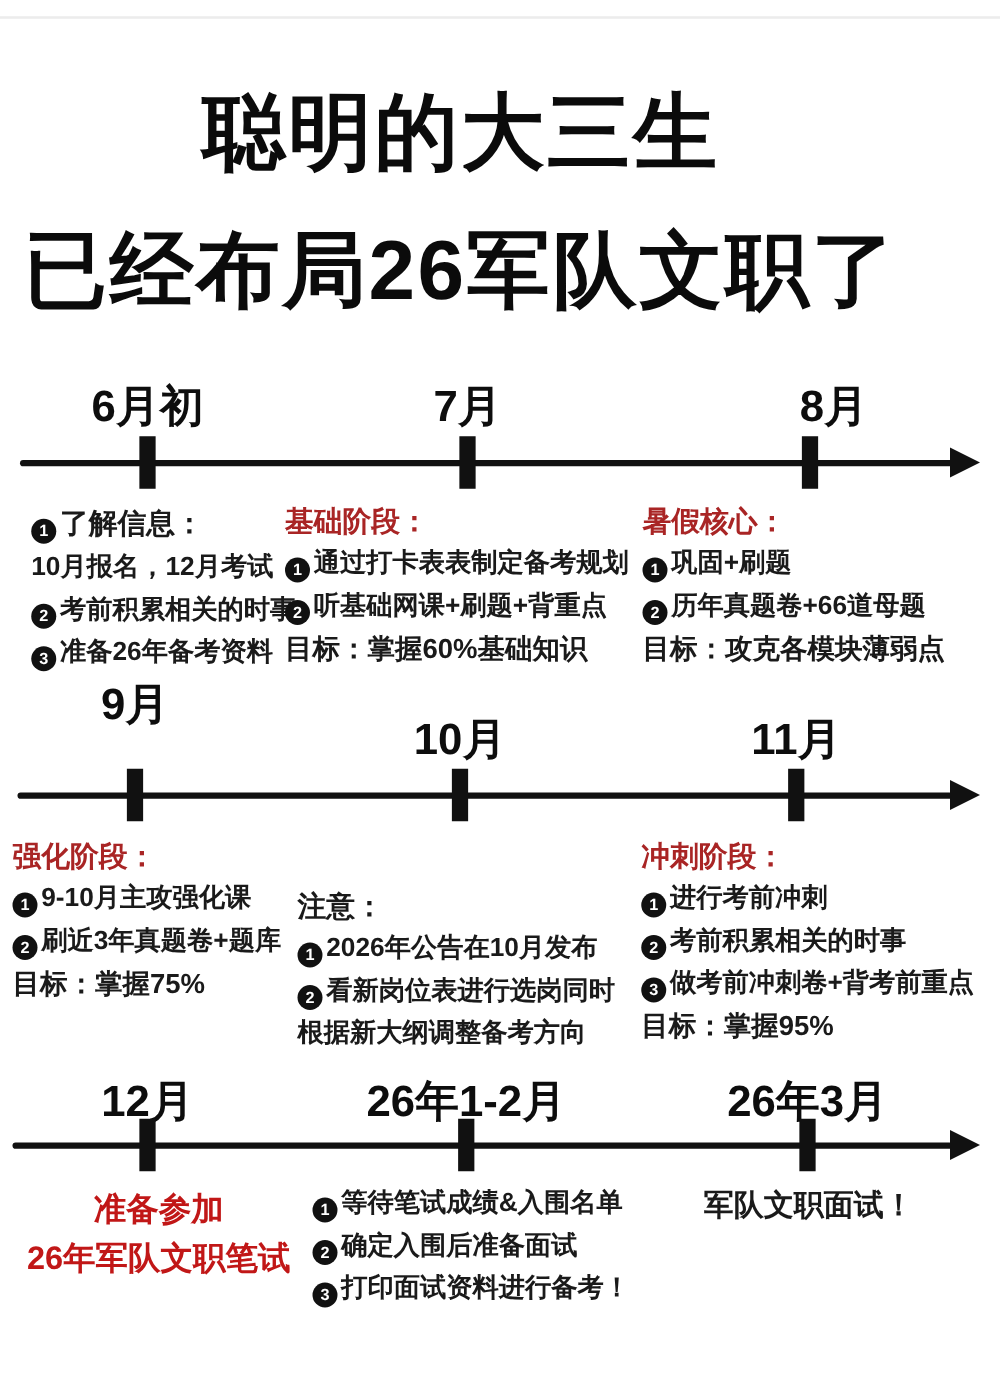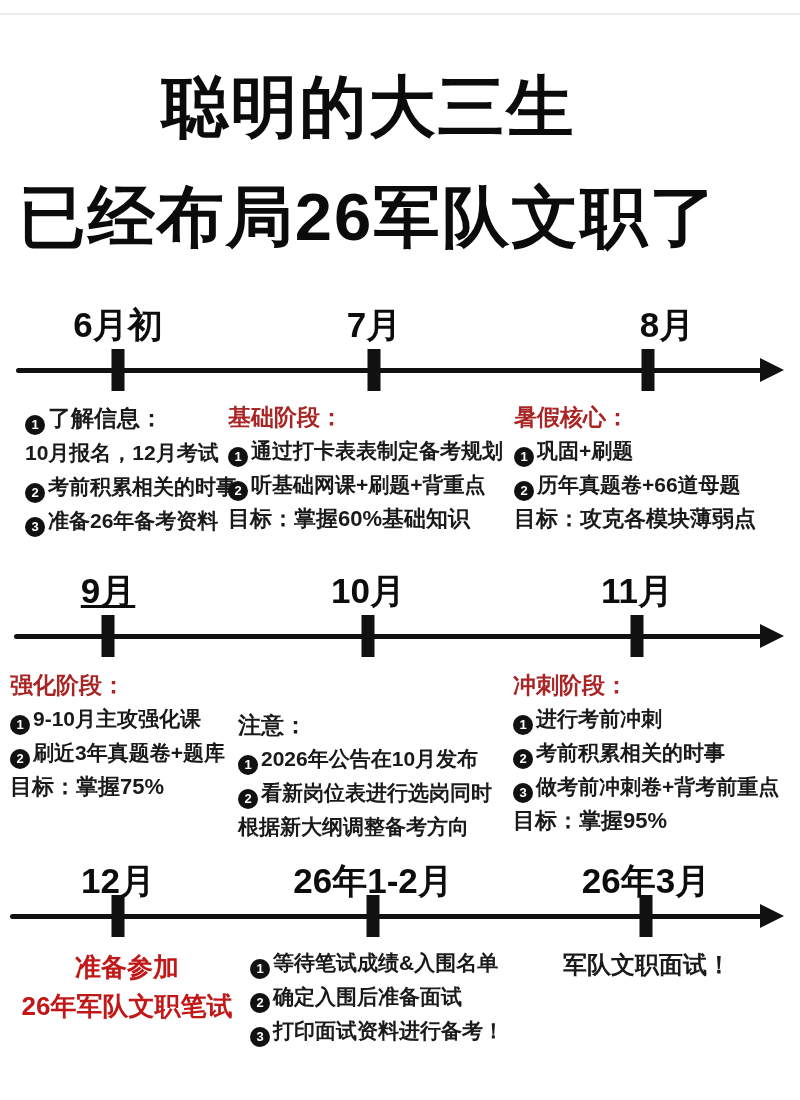--- a/index.html
+++ b/index.html
@@ -67,21 +67,21 @@
 
   <div class="col" style="left:514px;top:400px;width:280px;">
     <div class="hdr red">暑假核心：</div>
     <div><span class="bullet">1</span><span>巩固+刷题</span></div>
     <div><span class="bullet">2</span><span>历年真题卷+66道母题</span></div>
     <div class="goal">目标：攻克各模块薄弱点</div>
   </div>
 </div>
 
 <div>
-  <div class="month" style="left:108px;top:568px;text-decoration:underline;">9月</div>
+  <div class="month" style="left:108px;top:540px;">9月</div>
   <div class="month" style="left:368px;top:568px;">10月</div>
   <div class="month" style="left:637px;top:568px;">11月</div>
   <div class="axis-line" style="left:14px;top:634px;width:748px;"></div>
   <div class="arrow-head" style="left:760px;top:624px;"></div>
   <div class="tick" style="left:108px;top:636px;"></div>
   <div class="tick" style="left:368px;top:636px;"></div>
   <div class="tick" style="left:637px;top:636px;"></div>
 
   <div class="col" style="left:10px;top:668px;width:228px;">
     <div class="hdr red">强化阶段：</div>

